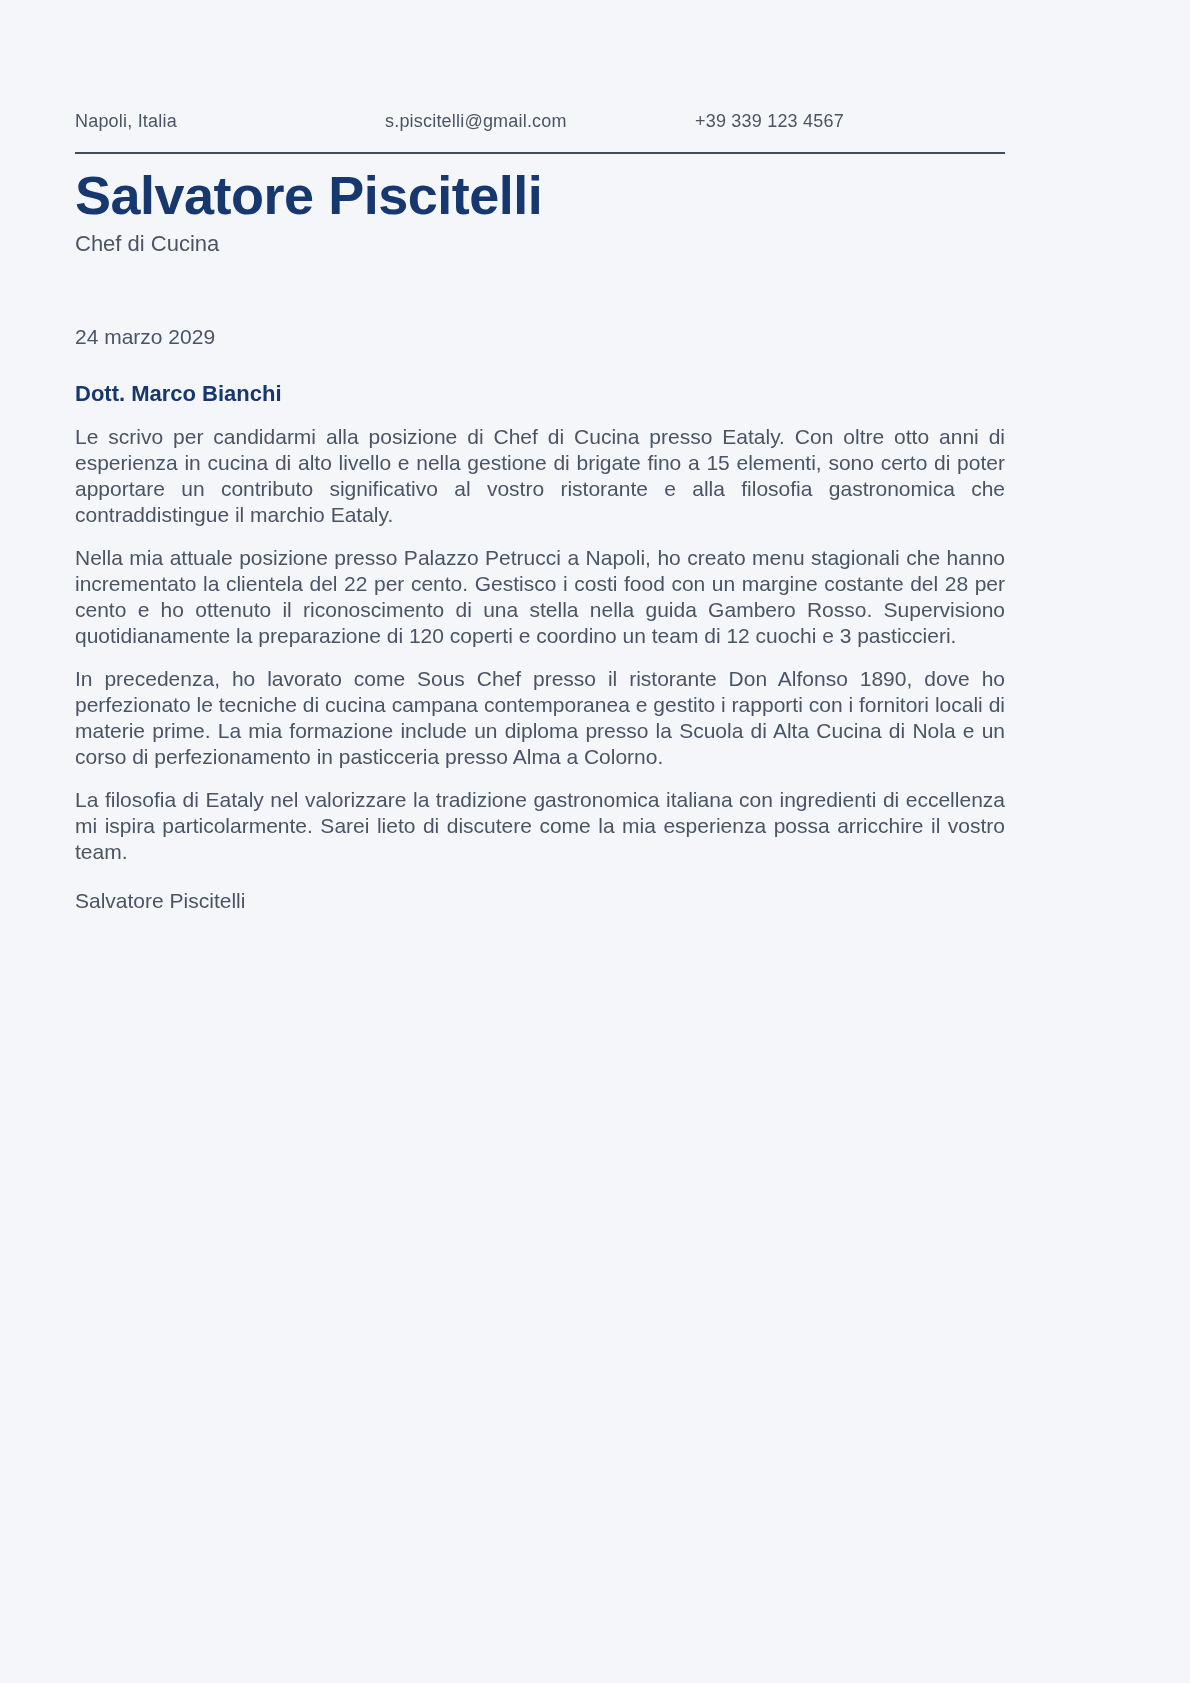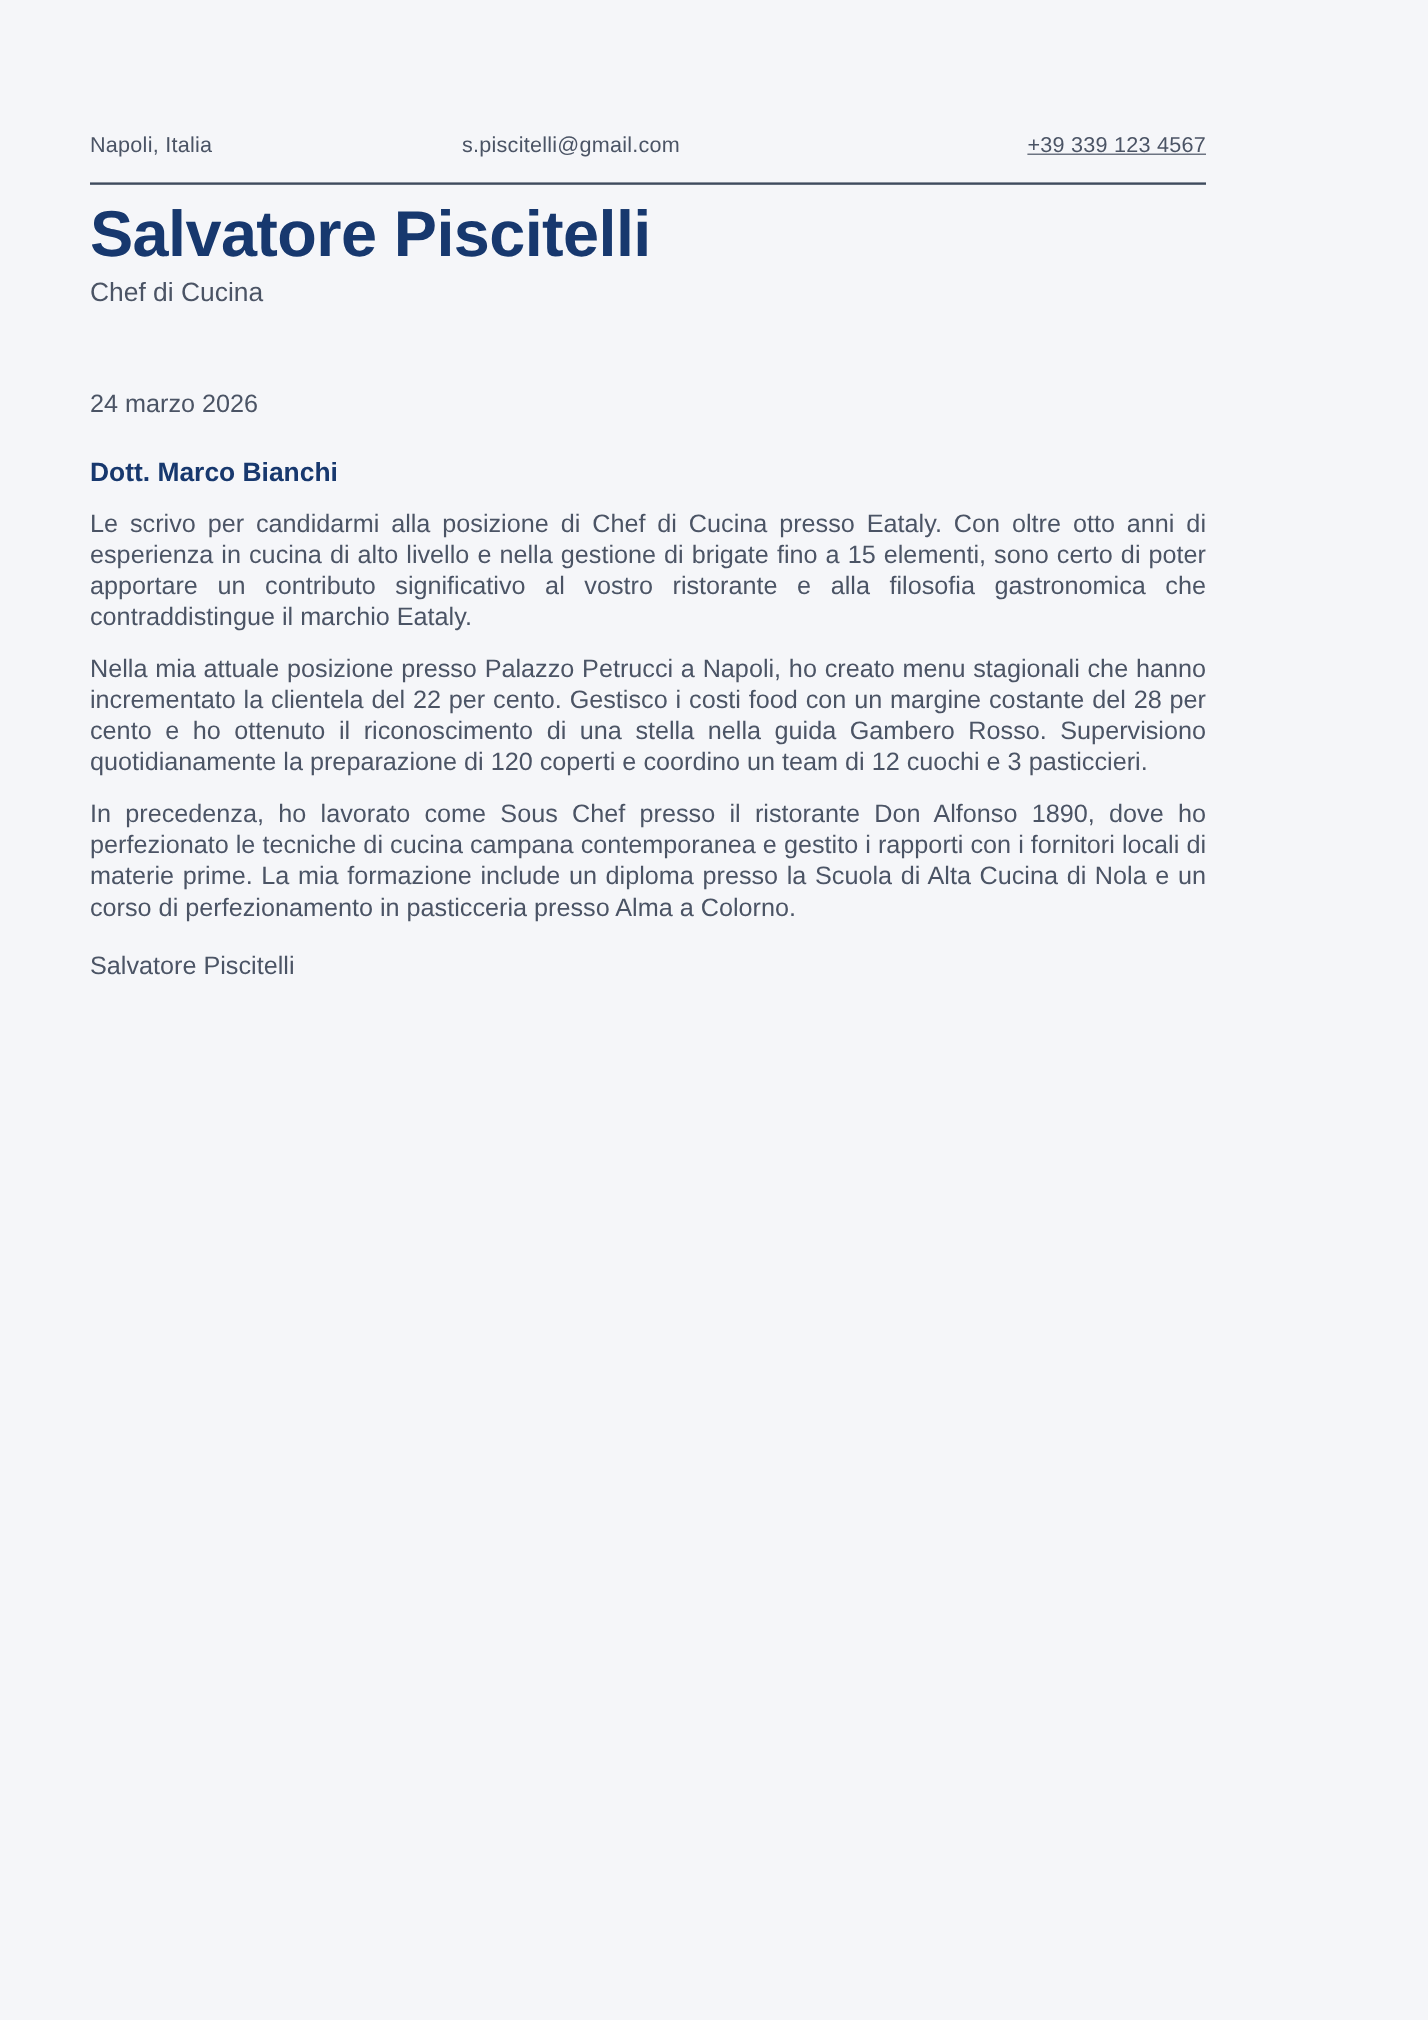--- a/index.html
+++ b/index.html
@@ -26,21 +26,21 @@
   }
   .contact-row{
     display:flex;
     align-items:baseline;
     font-size:18px;
     letter-spacing:.2px;
     color:var(--text);
   }
   .contact-row .cell{flex:1;}
   .contact-row .center{text-align:left;}
-  .contact-row .right{text-align:right;text-decoration:underline;}
+  .contact-row .right{}
   .divider{
     margin-top:20px;
     border-bottom:2px solid var(--divider);
   }
   h1.name{
     margin-top:12px;
     font-size:54px;
     line-height:1.08;
     font-weight:bold;
     letter-spacing:-0.5px;
@@ -90,26 +90,27 @@
     <span class="cell">Napoli, Italia</span>
     <span class="cell center">s.piscitelli@gmail.com</span>
     <span class="cell right">+39 339 123 4567</span>
   </header>
 
   <div class="divider"></div>
 
   <h1 class="name">Salvatore Piscitelli</h1>
   <div class="subtitle">Chef di Cucina</div>
 
-  <div class="date">24 marzo 2026</div>
+  <div class="date">24 marzo 2029</div>
 
   <div class="recipient">
     <div class="recipient-name">Dott. Marco Bianchi</div>
   </div>
 
 
   <p class="body-par">Le scrivo per candidarmi alla posizione di Chef di Cucina presso Eataly. Con oltre otto anni di esperienza in cucina di alto livello e nella gestione di brigate fino a 15 elementi, sono certo di poter apportare un contributo significativo al vostro ristorante e alla filosofia gastronomica che contraddistingue il marchio Eataly.</p>
   <p class="body-par">Nella mia attuale posizione presso Palazzo Petrucci a Napoli, ho creato menu stagionali che hanno incrementato la clientela del 22 per cento. Gestisco i costi food con un margine costante del 28 per cento e ho ottenuto il riconoscimento di una stella nella guida Gambero Rosso. Supervisiono quotidianamente la preparazione di 120 coperti e coordino un team di 12 cuochi e 3 pasticcieri.</p>
   <p class="body-par">In precedenza, ho lavorato come Sous Chef presso il ristorante Don Alfonso 1890, dove ho perfezionato le tecniche di cucina campana contemporanea e gestito i rapporti con i fornitori locali di materie prime. La mia formazione include un diploma presso la Scuola di Alta Cucina di Nola e un corso di perfezionamento in pasticceria presso Alma a Colorno.</p>
+  <p class="body-par">La filosofia di Eataly nel valorizzare la tradizione gastronomica italiana con ingredienti di eccellenza mi ispira particolarmente. Sarei lieto di discutere come la mia esperienza possa arricchire il vostro team.</p>
 
   <p class="plain">Salvatore Piscitelli</p>
 
 </div>
 
 </body></html>

